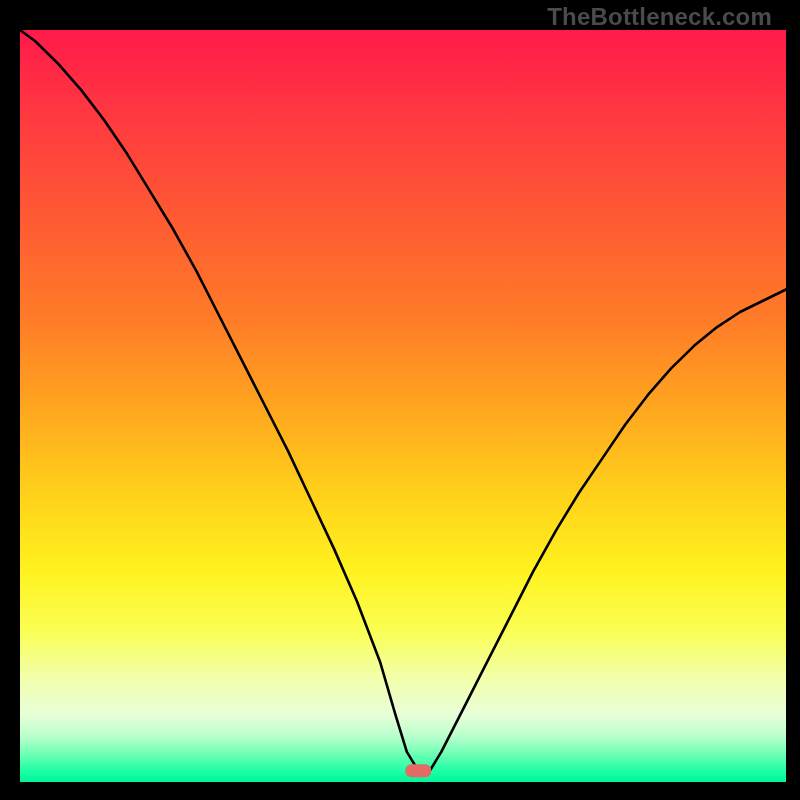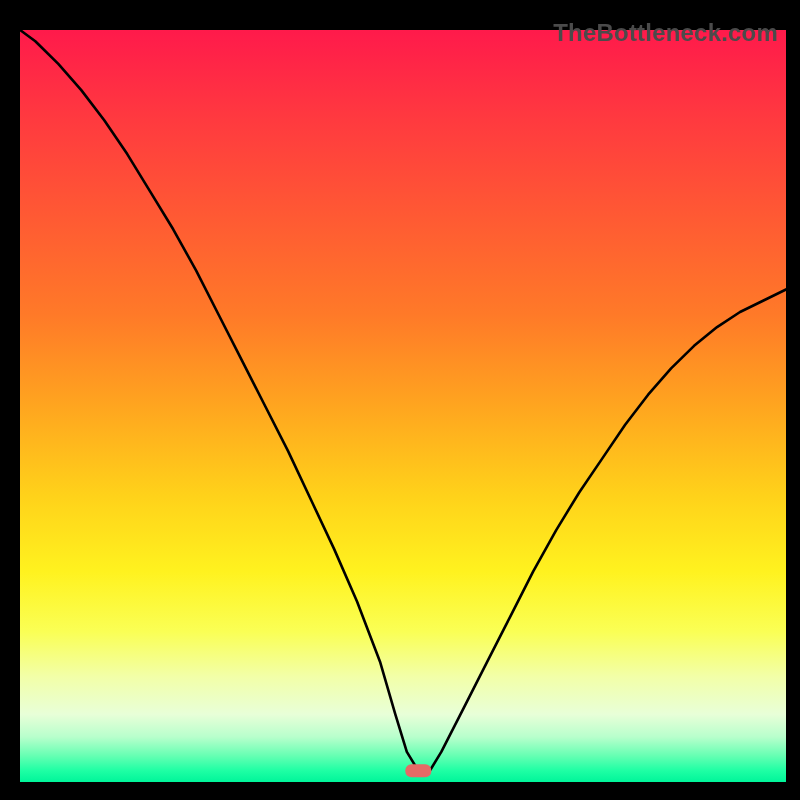--- a/index.html
+++ b/index.html
@@ -13,28 +13,27 @@
   }
   .outer {
     position: relative;
     width: 800px;
     height: 800px;
     background: #000;
   }
   .watermark {
     position: absolute;
     top: 3px;
-    right: 22px;
+    right: 28px;
     color: #4b4b4b;
     font-size: 24px;
     font-weight: 600;
     letter-spacing: 0.2px;
     user-select: none;
     z-index: 10;
-    margin-top: 16px;
   }
   .plot {
     position: absolute;
     left: 20px;
     top: 30px;
     width: 766px;
     height: 752px;
     overflow: hidden;
   }
   .plot svg {

